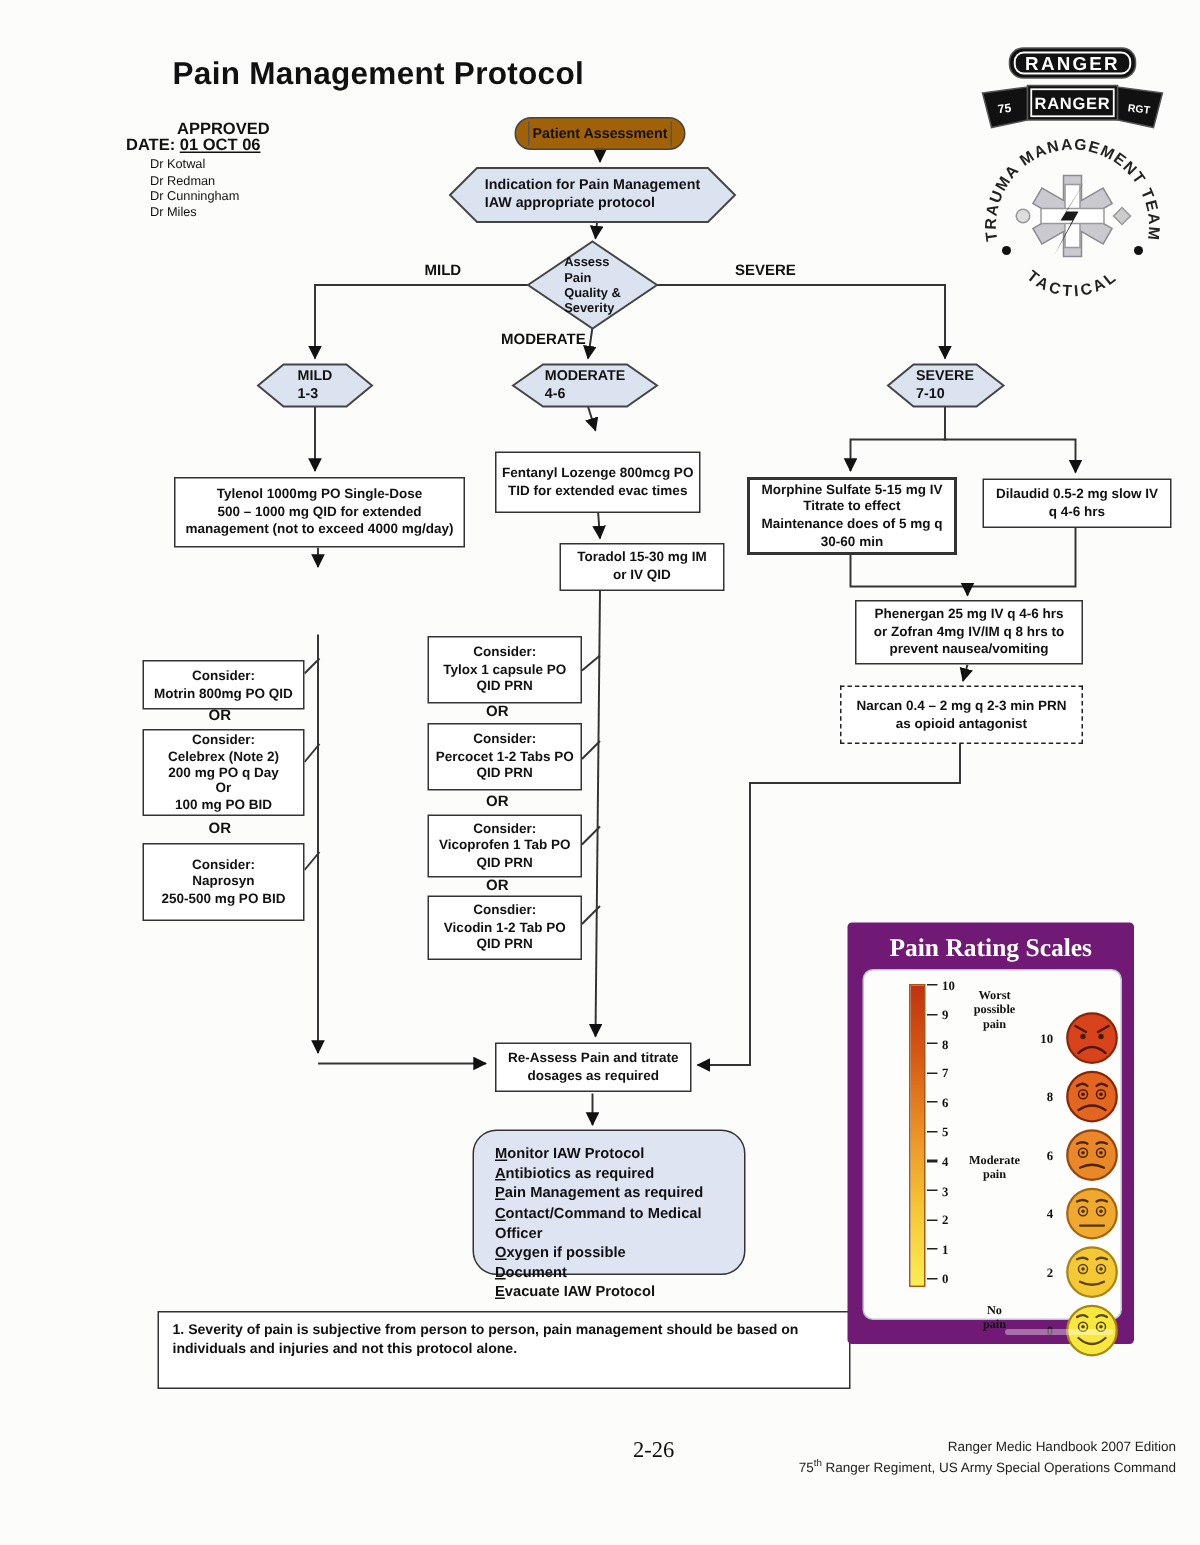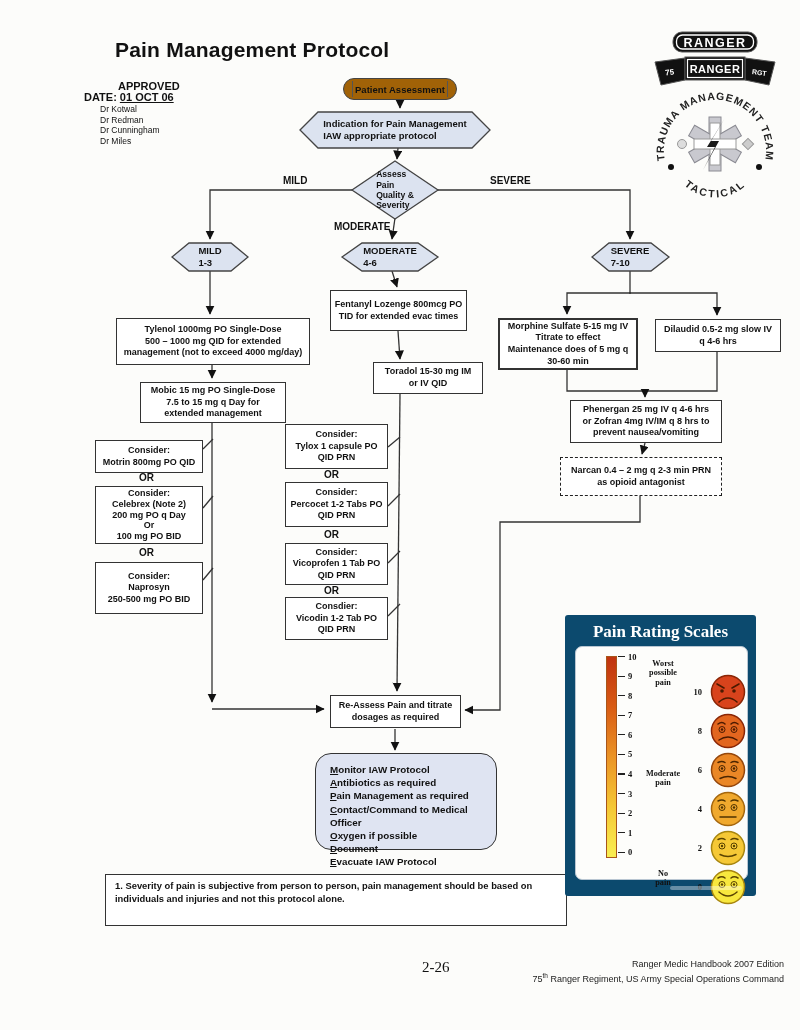--- a/index.html
+++ b/index.html
@@ -23,21 +23,21 @@
   .stadium::before{left:8px;} .stadium::after{right:8px;}
   .monitor{position:absolute;background:#dfe4f2;border:1.5px solid #333;border-radius:16px;padding:9px 8px 6px 14px;box-sizing:border-box;}
   .monitor-line{font-weight:bold;font-size:9.8px;line-height:13.2px;text-align:left;}
   .monitor-line::first-letter{text-decoration:underline;}
   .warning{position:absolute;background:#fff;border:1.3px solid #333;padding:10px 9px;box-sizing:border-box;}
   .warning-title{text-align:center;font-weight:bold;font-size:10.5px;text-decoration:underline;margin-bottom:12px;}
   .warning-body{font-weight:bold;font-size:9.4px;line-height:1.35;text-align:left;}
   .notes{position:absolute;background:#fff;border:1.3px solid #333;padding:5px 9px;box-sizing:border-box;}
   .note-line{font-weight:bold;font-size:9.4px;line-height:1.35;text-align:left;}
   
-  .pain-panel{position:absolute;background:#0c4a6e;border-radius:3px;}
+  .pain-panel{position:absolute;background:#701a75;border-radius:3px;}
   .pain-title{position:absolute;left:0;right:0;top:7px;text-align:center;color:#fff;font-family:"Liberation Serif",serif;font-weight:bold;font-size:17px;}
   .pain-inner{position:absolute;left:10px;top:31px;width:171px;height:232px;background:#fdfdfb;border-radius:7px;border:1px solid #b9c6d2;}
   .thermo{position:absolute;left:30px;top:9px;width:9px;height:200px;background:linear-gradient(to bottom,#c03310,#d95c14,#eb9426,#f5c735,#f9ee52);border:1px solid #a8561a;}
   .tick-col{position:absolute;left:42px;top:5px;height:205px;display:flex;flex-direction:column;justify-content:space-between;}
   .tick-row{display:flex;align-items:center;height:9px;}
   .tick{display:inline-block;width:7px;height:1.2px;background:#222;margin-right:3px;}
   .tick-num{font-family:"Liberation Serif",serif;font-weight:bold;font-size:8.5px;}
   .scale-caption{position:absolute;font-family:"Liberation Serif",serif;font-weight:bold;font-size:8.2px;text-align:center;white-space:pre-line;line-height:1.15;}
   .face-num{position:absolute;font-family:"Liberation Serif",serif;font-weight:bold;font-size:8.5px;width:14px;text-align:right;}
   .face{position:absolute;width:38px;height:38px;}
@@ -155,37 +155,34 @@
   <div class="shape-label" style="left:172px;top:243px;width:76px;height:28px;">MILD
 1-3</div>
   <div class="shape-label" style="left:342px;top:243px;width:96px;height:28px;">MODERATE
 4-6</div>
   <div class="shape-label" style="left:592px;top:243px;width:76px;height:28px;">SEVERE
 7-10</div>
 
   <div class="node" style="left:116px;top:318px;width:194px;height:47px;">Tylenol 1000mg PO Single-Dose
 500 – 1000 mg QID for extended
 management (not to exceed 4000 mg/day)</div>
-  <div class="node" style="left:140px;top:382px;width:146px;height:41px;">Mobic 15 mg PO Single-Dose
-7.5 to 15 mg q Day for
-extended management</div>
   <div class="node" style="left:95px;top:440px;width:108px;height:33px;">Consider:
 Motrin 800mg PO QID</div>
   <div class="or-label" style="left:139px;top:472px;">OR</div>
   <div class="node" style="left:95px;top:486px;width:108px;height:58px;line-height:1.18;">Consider:
 Celebrex (Note 2)
 200 mg PO q Day
 Or
 100 mg PO BID</div>
   <div class="or-label" style="left:139px;top:547px;">OR</div>
   <div class="node" style="left:95px;top:562px;width:108px;height:52px;">Consider:
 Naprosyn
 250-500 mg PO BID</div>
 
-  <div class="node" style="left:330px;top:290px;width:137px;height:41px;">Fentanyl Lozenge 800mcg PO
+  <div class="node" style="left:330px;top:301px;width:137px;height:41px;">Fentanyl Lozenge 800mcg PO
 TID for extended evac times</div>
   <div class="node" style="left:345px;top:362px;width:110px;height:32px;margin-left:28px;">Toradol 15-30 mg IM
 or IV QID</div>
   <div class="node" style="left:285px;top:424px;width:103px;height:45px;">Consider:
 Tylox 1 capsule PO
 QID PRN</div>
   <div class="or-label" style="left:324px;top:469px;">OR</div>
   <div class="node" style="left:285px;top:482px;width:103px;height:45px;">Consider:
 Percocet 1-2 Tabs PO
 QID PRN</div>

